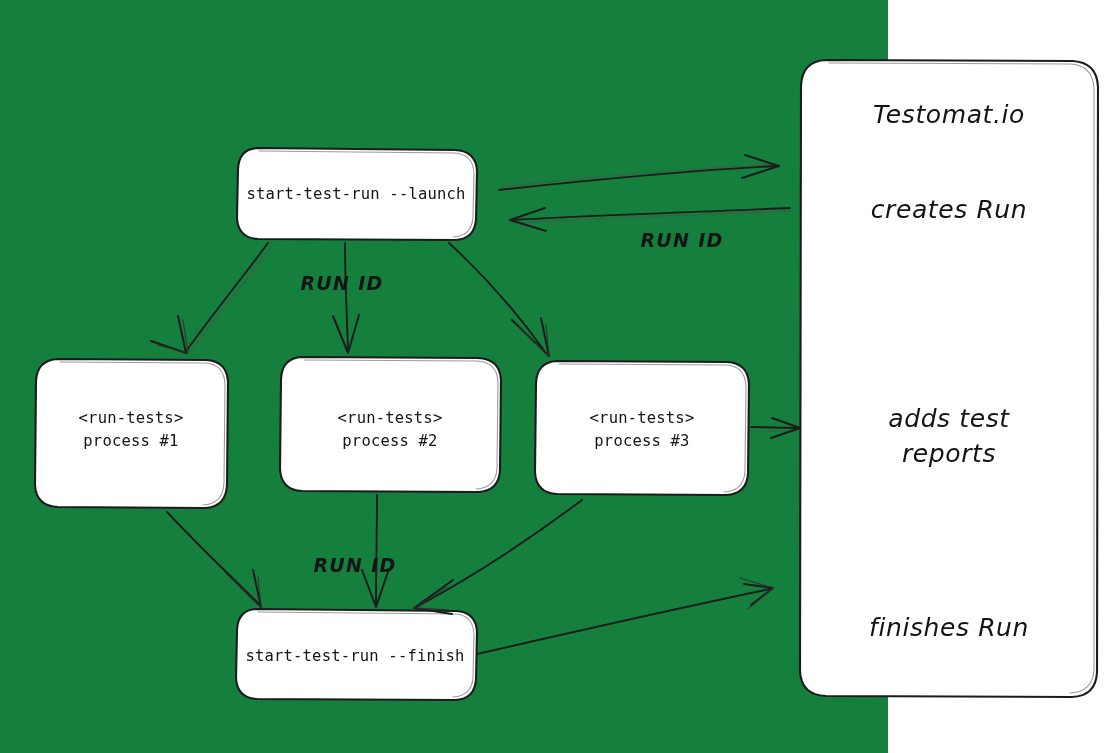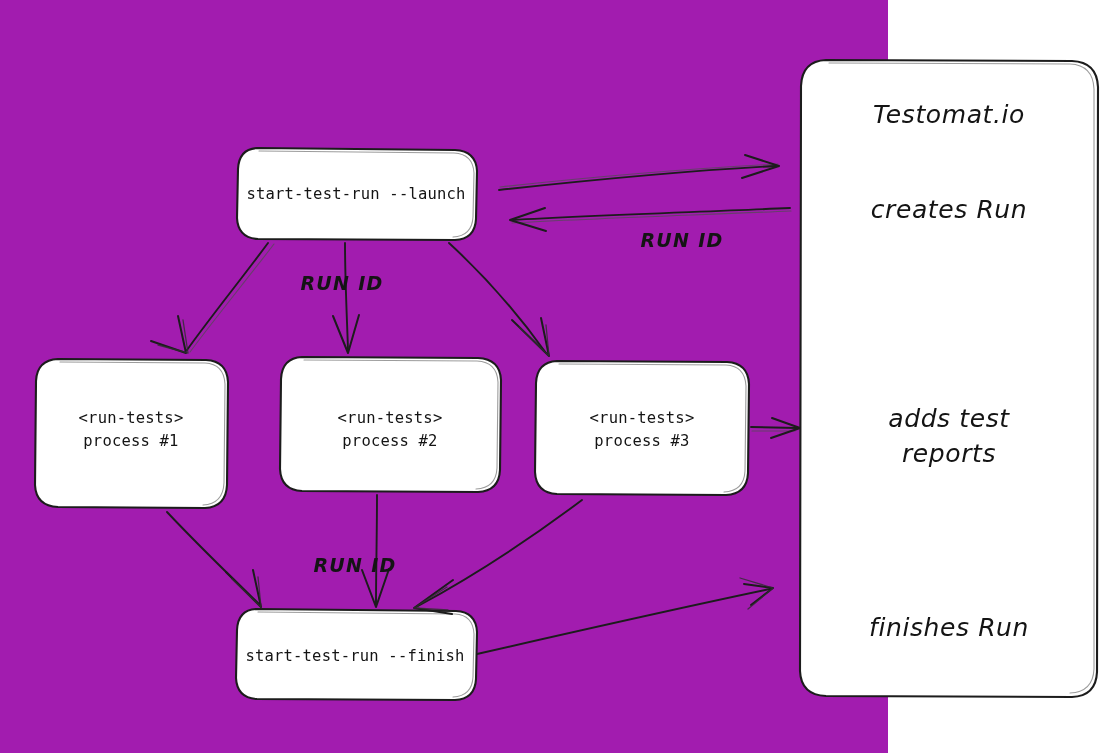--- a/index.html
+++ b/index.html
@@ -10,21 +10,21 @@
   body {
     width: 1120px;
     height: 753px;
     overflow: hidden;
     font-family: "DejaVu Sans", sans-serif;
   }
   #diagram-root {
     position: relative;
     width: 888px;
     height: 753px;
-    background: #a21caf;
+    background: #15803d;
   }
   svg#diagram-canvas {
     position: absolute;
     top: 0;
     left: 0;
     width: 1120px;
     height: 753px;
     display: block;
   }
   .node-shape {

